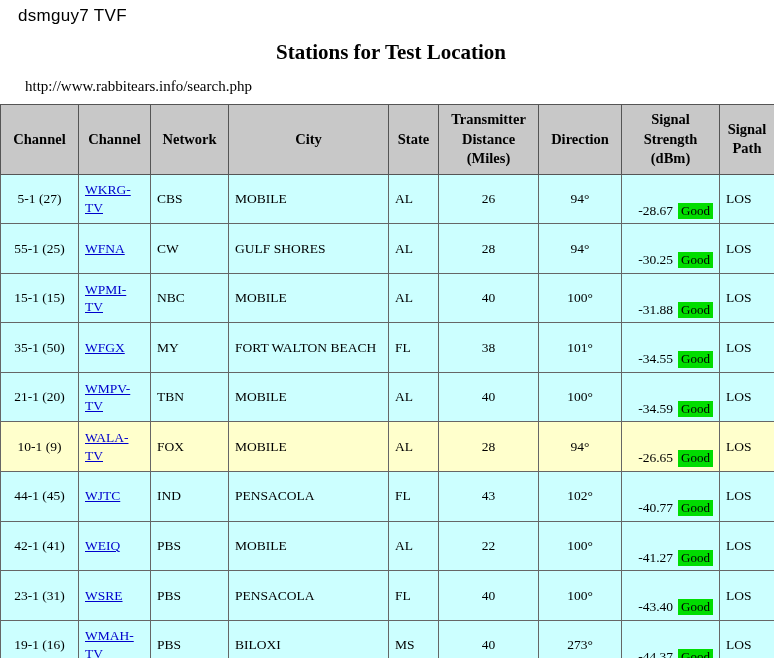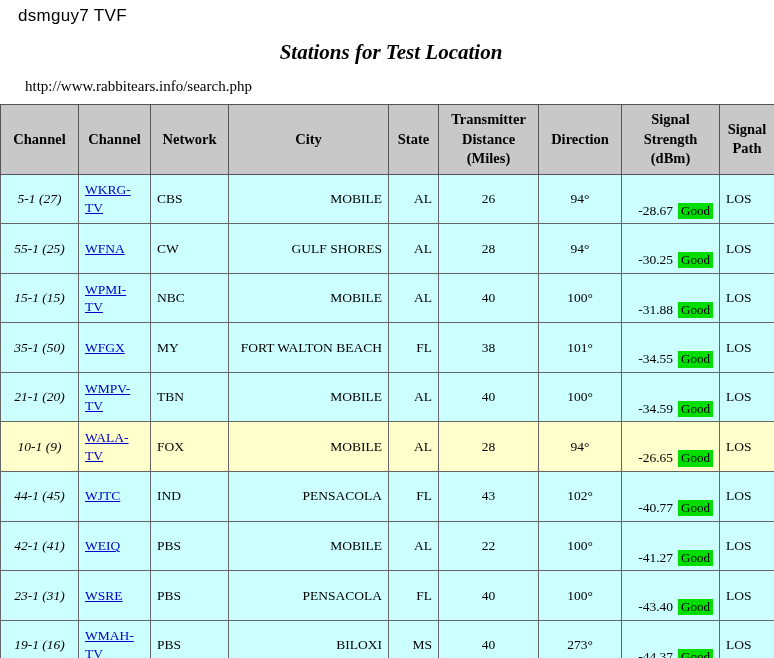--- a/index.html
+++ b/index.html
@@ -24,21 +24,20 @@
   #header-bar .user {
     margin-right: 0;
   }
   #page-title {
     text-align: center;
     font-family: "Liberation Serif", serif;
     font-weight: bold;
     font-size: 21px;
     margin: 14px 0 0 8px;
     padding: 0;
-    font-style: italic;
   }
   #page-url {
     font-family: "Liberation Serif", serif;
     font-size: 15px;
     margin: 13px 0 9px 25px;
   }
   table.stations {
     border-collapse: collapse;
     width: 774px;
     table-layout: fixed;
@@ -57,25 +56,25 @@
   }
   table.stations td {
     border: 1px solid #666;
     padding: 4px 6px;
     vertical-align: middle;
     line-height: 1.3;
     height: 24px;
   }
   tr.row-cyan td { background: #ccffff; }
   tr.row-yellow td { background: #ffffcc; }
-  td.c-channel { text-align: center; font-style: italic; }
+  td.c-channel { text-align: center; }
   td.c-callsign { text-align: left; }
   td.c-network { text-align: left; }
-  td.c-city { text-align: right; }
-  td.c-state { text-align: right; }
+  td.c-city { text-align: left; }
+  td.c-state { text-align: left; }
   td.c-dist { text-align: center; }
   td.c-dir { text-align: center; }
   td.c-sig { text-align: right; white-space: nowrap; }
   td.c-path { text-align: left; }
   a.callsign-link {
     color: #0000cc;
     text-decoration: underline;
   }
   .quality {
     display: inline-block;

